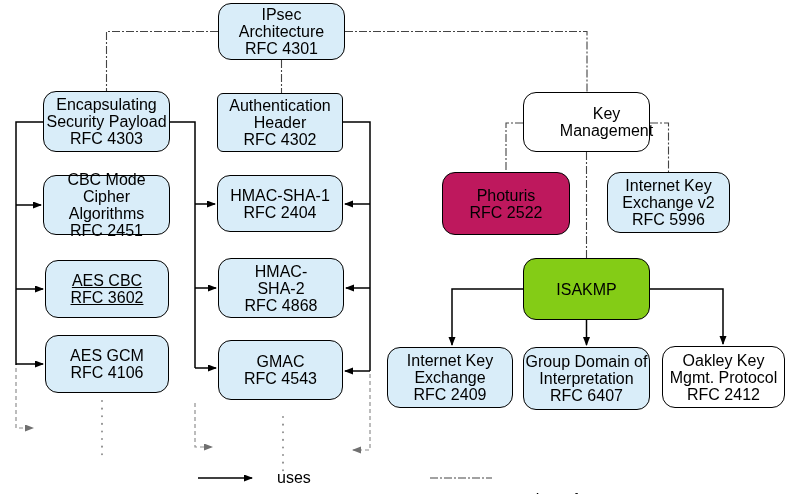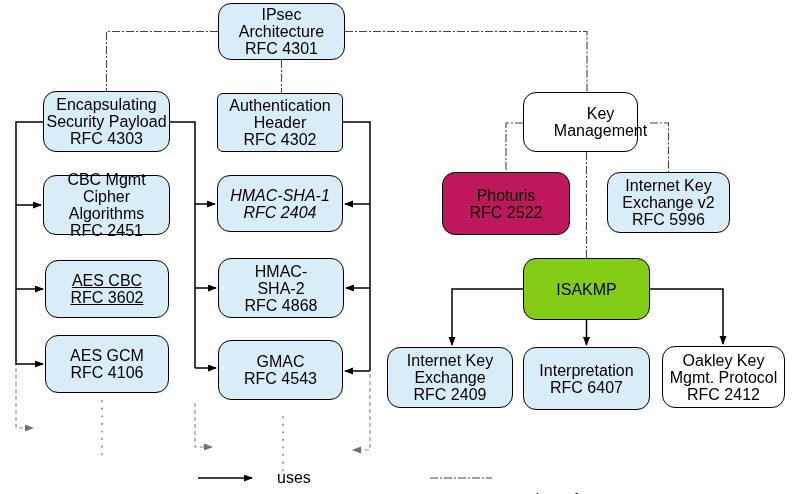--- a/index.html
+++ b/index.html
@@ -84,71 +84,72 @@
       <div class="node" style="left: 218px; top: 3px; width: 127px; height: 57px; background: rgb(217, 237, 249);">
         <div>IPsec Architecture</div>
         <div>RFC 4301</div>
       </div>
       <div class="node" style="left: 43px; top: 91px; width: 127px; height: 61px; background: rgb(217, 237, 249);">
         <div>Encapsulating</div>
         <div>Security Payload</div>
         <div>RFC 4303</div>
       </div>
       <div class="node" style="left: 43px; top: 175px; width: 127px; height: 60px; background: rgb(217, 237, 249);">
-        <div>CBC Mgmt Cipher</div>
+        <div>CBC Mode Cipher</div>
         <div>Algorithms</div>
         <div>RFC 2451</div>
       </div>
       <div class="node" style="left: 45px; top: 260px; width: 124px; height: 58px; background: rgb(217, 237, 249); text-decoration: underline;">
         <div>AES CBC</div>
         <div>RFC 3602</div>
       </div>
       <div class="node" style="left: 45px; top: 335px; width: 124px; height: 58px; background: rgb(217, 237, 249);">
         <div>AES GCM</div>
         <div>RFC 4106</div>
       </div>
       <div class="node" style="left: 217px; top: 93px; width: 126px; height: 59px; background: rgb(217, 237, 249); border-radius: 6px;">
         <div>Authentication</div>
         <div>Header</div>
         <div>RFC 4302</div>
       </div>
-      <div class="node" style="left: 217px; top: 175px; width: 126px; height: 57px; background: rgb(217, 237, 249); font-style: italic;">
+      <div class="node" style="left: 217px; top: 175px; width: 126px; height: 57px; background: rgb(217, 237, 249);">
         <div>HMAC-SHA-1</div>
         <div>RFC 2404</div>
       </div>
       <div class="node" style="left: 218px; top: 258px; width: 126px; height: 60px; background: rgb(217, 237, 249);">
         <div>HMAC-</div>
         <div>SHA-2</div>
         <div>RFC 4868</div>
       </div>
       <div class="node" style="left: 218px; top: 340px; width: 125px; height: 60px; background: rgb(217, 237, 249);">
         <div>GMAC</div>
         <div>RFC 4543</div>
       </div>
-      <div class="node" style="left: 523px; top: 92px; width: 115px; height: 60px; background: rgb(255, 255, 255); padding-left: 40px;">
+      <div class="node" style="left: 523px; top: 92px; width: 127px; height: 60px; background: rgb(255, 255, 255); padding-left: 40px;">
         <div>Key Management</div>
       </div>
       <div class="node" style="left: 442px; top: 172px; width: 128px; height: 63px; background: #be185d;">
         <div>Photuris</div>
         <div>RFC 2522</div>
       </div>
       <div class="node" style="left: 607px; top: 172px; width: 123px; height: 61px; background: rgb(217, 237, 249);">
         <div>Internet Key</div>
         <div>Exchange v2</div>
         <div>RFC 5996</div>
       </div>
       <div class="node" style="left: 523px; top: 258px; width: 127px; height: 62px; background: #84cc16;">
         <div>ISAKMP</div>
       </div>
       <div class="node" style="left: 387px; top: 347px; width: 126px; height: 61px; background: rgb(217, 237, 249);">
         <div>Internet Key</div>
         <div>Exchange</div>
         <div>RFC 2409</div>
       </div>
       <div class="node" style="left: 523px; top: 347px; width: 127px; height: 63px; background: rgb(217, 237, 249);">
+        <div>Group Domain of</div>
         <div>Interpretation</div>
         <div>RFC 6407</div>
       </div>
       <div class="node" style="left: 662px; top: 346px; width: 123px; height: 62px; background: rgb(255, 255, 255);">
         <div>Oakley Key</div>
         <div>Mgmt. Protocol</div>
         <div>RFC 2412</div>
       </div>
     </div>
 

